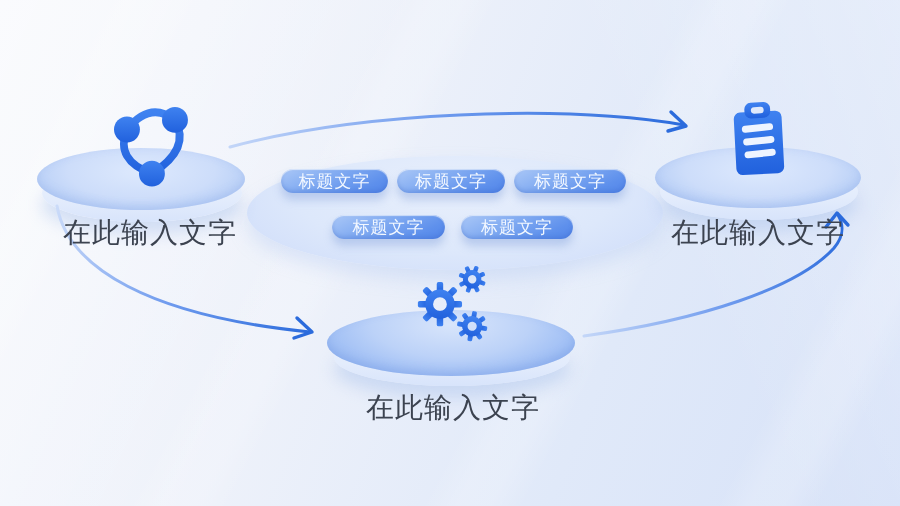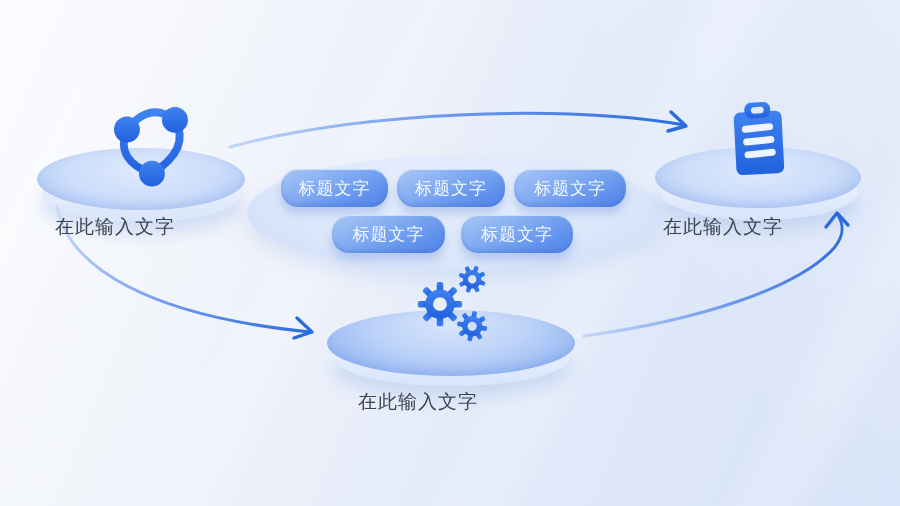--- a/index.html
+++ b/index.html
@@ -39,26 +39,26 @@
     box-shadow:inset 0 -3px 8px rgba(140,170,230,.35);
   }
   .disc-top.deep{
     background:radial-gradient(ellipse at 50% 22%, #d8e5fb 0%, #bcd2f8 45%, #9abbf4 78%, #8db2f2 100%);
     box-shadow:inset 0 -4px 9px rgba(120,155,225,.4);
   }
 
   .icon-box{ position:absolute; }
 
   .node-label{
-    position:absolute; width:190px; 
-    font-size:19px; letter-spacing:1px; color:#3c4350; font-weight:500;
+    position:absolute; width:190px; text-align:center;
+    font-size:28px; letter-spacing:1px; color:#3c4350; font-weight:500;
   }
 
   .pill{
-    position:absolute; height:38px; border-radius:17px;
+    position:absolute; height:24px; border-radius:17px;
     display:flex; align-items:center; justify-content:center;
     background:linear-gradient(155deg,#abc8f7 0%, #84adf2 38%, #5e90ec 78%, #5285e9 100%);
     box-shadow:inset 0 1px 1px rgba(255,255,255,.65), inset 0 -2px 4px rgba(50,95,190,.28),
                0 7px 9px rgba(122,152,216,.38);
     color:#f3f8ff; font-size:17px; letter-spacing:1px; cursor:pointer;
   }
 
   svg.arrows{ position:absolute; inset:0; pointer-events:none; }
 </style>
 </head>

